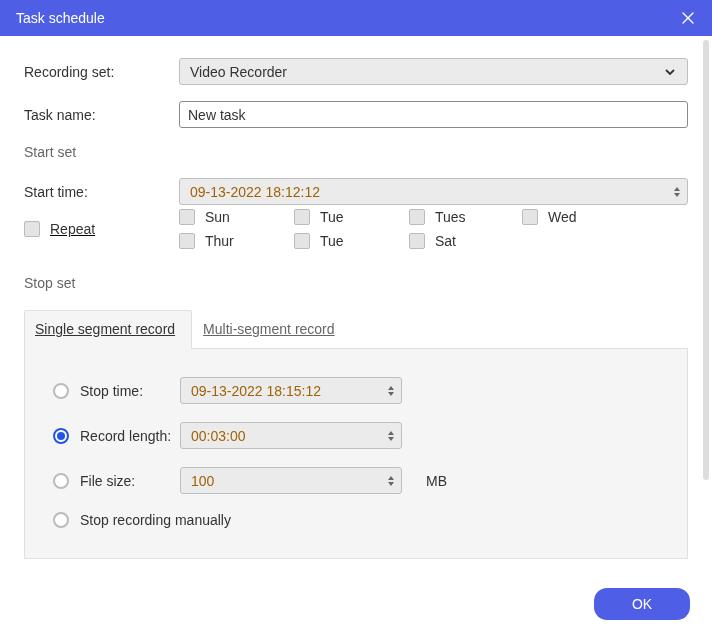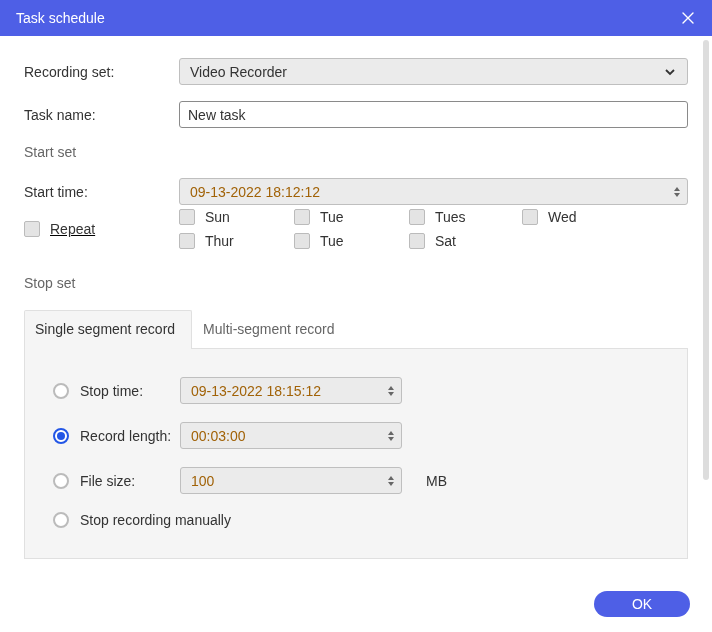--- a/index.html
+++ b/index.html
@@ -28,33 +28,33 @@
 .spinner-arrows { display: flex; flex-direction: column; gap: 0; }
 .spinner-arrows svg { display:block; }
 
 .checkbox { width: 16px; height: 16px; border: 1px solid #bbb; border-radius: 2px; background: #e4e4e4; margin-right: 10px; cursor: pointer; flex-shrink:0; }
 .checkbox-label { font-size: 14px; color: #333; }
 
 .days-grid { margin-left: 155px; display: grid; grid-template-columns: 115px 115px 113px 120px; row-gap: 8px; }
 .day-item { display: flex; align-items: center; text-align: right; }
 
 .tabs { margin-top: 10px; border-bottom: 1px solid #e0e0e0; display: flex; }
-.tab { padding: 10px 16px 12px 10px; font-size: 14px; color: #666; cursor: pointer; border: 1px solid transparent; border-bottom: none; position: relative; top: 1px; background: transparent; }
+.tab { padding: 10px 16px 12px 10px; font-size: 14px; color: #666; cursor: pointer; border: 1px solid transparent; border-bottom: none; position: relative; top: 1px; background: transparent; text-decoration: underline; }
 .tab.active { background: #f5f5f5; border-color: #e0e0e0; border-radius: 2px 2px 0 0; color: #333; }
 
 .tab-panel { background: #f5f5f5; padding: 28px 28px 30px 28px; border: 1px solid #e0e0e0; border-top: none; }
 .radio-row { display: flex; align-items: center; margin-bottom: 18px; }
 .radio { width: 16px; height: 16px; border: 2px solid #bbb; border-radius: 50%; background: #fff; margin-right: 11px; cursor: pointer; position: relative; flex-shrink:0; }
 .radio.checked { border-color: #2356e6; }
 .radio.checked::after { content:""; position:absolute; top:2px; left:2px; width:8px; height:8px; background:#2356e6; border-radius:50%; }
 .radio-label { width: 100px; font-size: 14px; color: #333; }
 .unit-label { font-size: 14px; color: #333; margin-left: 24px; text-align: center; }
 
 .footer { position: absolute; bottom: 0; left: 0; right: 0; height: 56px; display: flex; align-items: center; justify-content: flex-end; padding-right: 22px; background: #fff; }
-.ok-button { width: 96px; height: 26px; background: #4e5fe6; color: #fff; border: none; border-radius: 13px; font-size: 14px; cursor: pointer; }
+.ok-button { width: 96px; height: 32px; background: #4e5fe6; color: #fff; border: none; border-radius: 13px; font-size: 14px; cursor: pointer; }
 </style>
 </head>
 <body>
 
 <div class="title-bar">
   <span class="title-bar-title">Task schedule</span>
   <span class="close-icon">
     <svg width="14" height="14" viewBox="0 0 14 14">
         <path d="M2 2 L12 12 M12 2 L2 12" stroke-width="1.4" stroke-linecap="round"></path>
       </svg>

